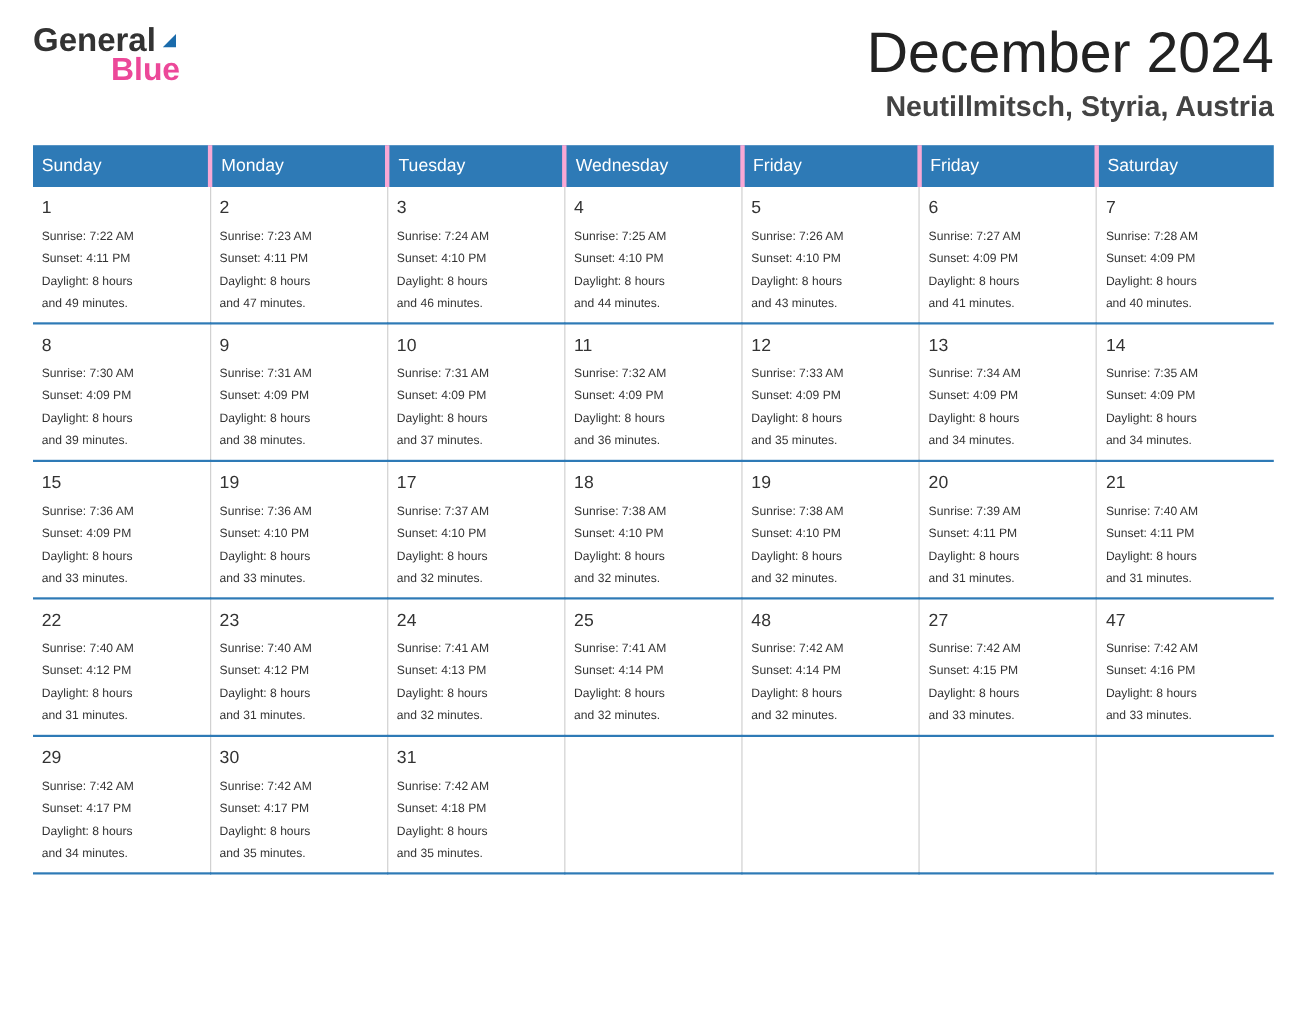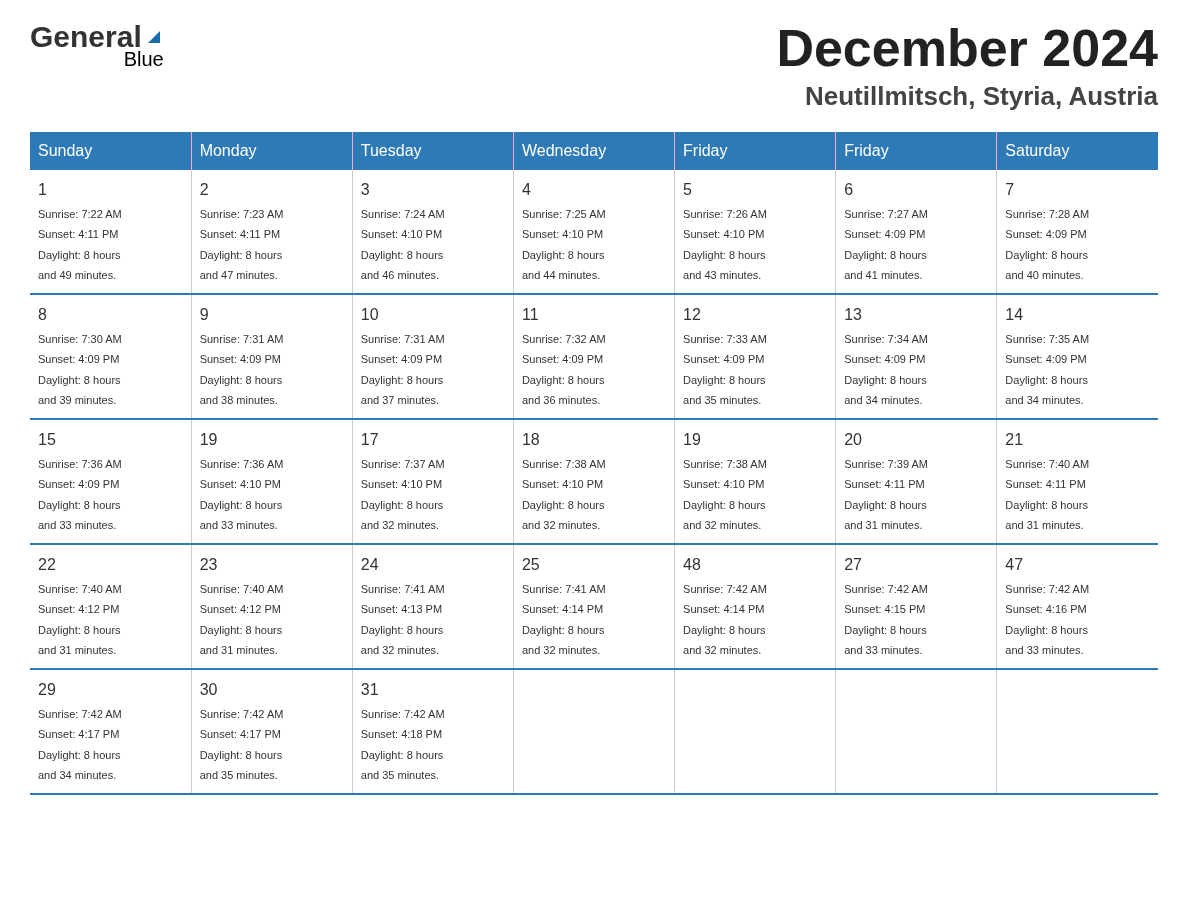--- a/index.html
+++ b/index.html
@@ -19,21 +19,21 @@
     .logo {
       display: flex;
       flex-direction: column;
       align-items: flex-end;
     }
     .title-block {
       text-align: right;
     }
     .title-block h1 {
       font-size: 52px;
-      font-weight: bold;
+      font-weight: normal;
       color: #222;
       line-height: 1.1;
     }
     .title-block h2 {
       font-size: 26px;
       font-weight: bold;
       color: #444;
       margin-top: 4px;
     }
     table {
@@ -41,21 +41,21 @@
       border-collapse: collapse;
       font-size: 13.5px;
     }
     thead tr th {
       background-color: #2e7ab6;
       color: #fff;
       padding: 10px 8px;
       text-align: left;
       font-size: 16px;
       font-weight: normal;
-      border-right: 1px solid #f9a8d4;
+      border-right: 4px solid #f9a8d4;
     }
     thead tr th:last-child { border-right: none; }
     tbody tr {
       border-bottom: 2px solid #2e7ab6;
     }
     tbody tr td {
       padding: 8px 8px 8px 8px;
       vertical-align: top;
       border-right: 1px solid #ccc;
       color: #333;
@@ -80,21 +80,21 @@
 
 <div class="header">
   <div class="logo">
     <div style="display:flex; align-items:center;">
       <span style="font-size:30px; font-weight:bold; color:#333;">General</span>
 
       <svg width="20" height="20" viewBox="0 0 20 20" style="margin-left:2px; margin-top:-4px;">
         <polygon points="4,18 16,18 16,6" fill="#1a6bab"></polygon>
       </svg>
     </div>
-    <div style="font-size:20px; font-weight:normal; color:#000000; margin-top:-6px;">Blue</div>
+    <div style="font-size:29px; font-weight:bold; color:#ec4899; margin-top:-6px;">Blue</div>
   </div>
   <div class="title-block">
     <h1>December 2024</h1>
     <h2>Neutillmitsch, Styria, Austria</h2>
   </div>
 </div>
 
 <table>
   <thead>
     <tr>

